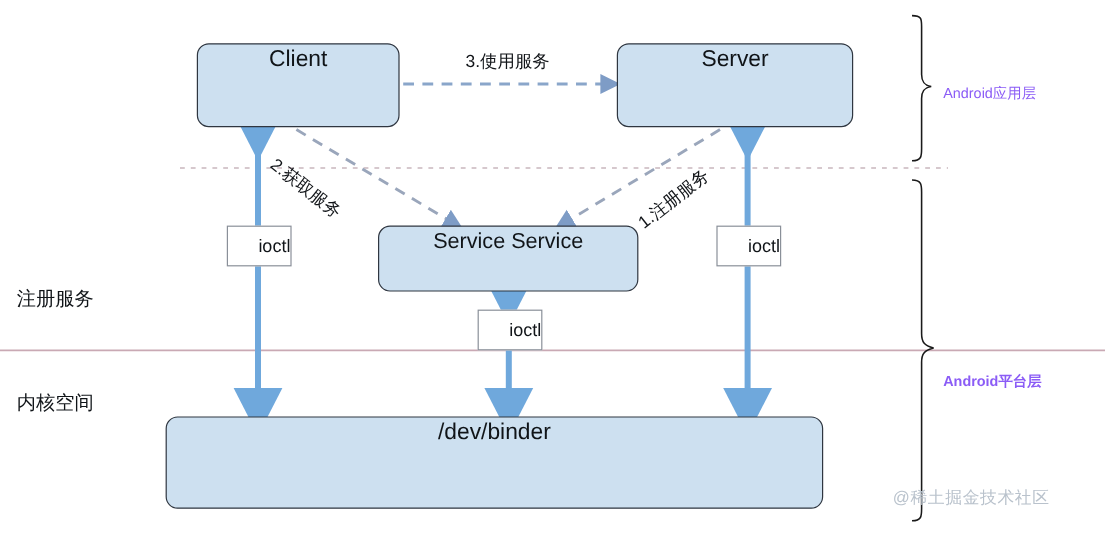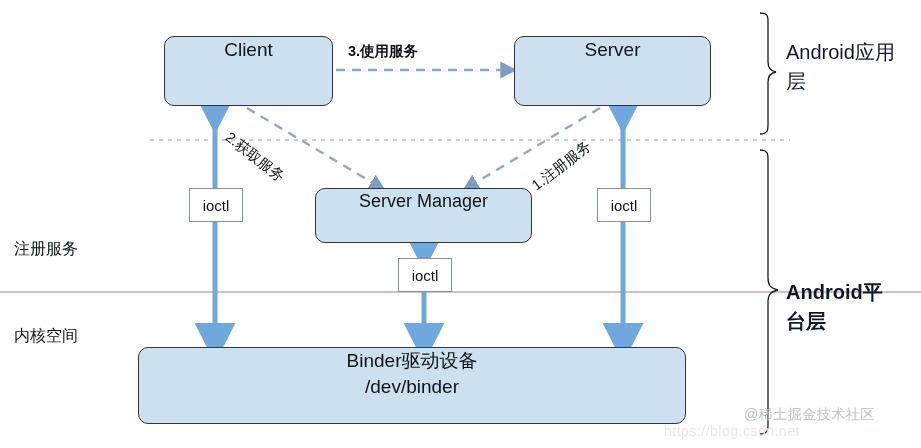--- a/index.html
+++ b/index.html
@@ -46,55 +46,56 @@
 
   .ioctl {
     position: absolute;
     box-sizing: border-box;
     background: #ffffff;
     border: 1px solid #8a9099;
     color: #101418;
     font-size: 15px;
     display: flex;
     align-items: center;
-    justify-content: center;
+    justify-content: flex-end;
     z-index: 5;
   }
   #ioctl-left   { left: 189px; top: 188px; width: 54px; height: 34px; }
   #ioctl-right  { left: 597px; top: 188px; width: 54px; height: 34px; }
   #ioctl-mid    { left: 398px; top: 258px; width: 54px; height: 34px; }
 
   .edge-label {
     position: absolute;
     color: #111418;
     font-size: 14.5px;
     white-space: nowrap;
     z-index: 6;
   }
-  #lbl-use   { left: 348px; top: 42px; font-weight: bold; }
+  #lbl-use   { left: 388px; top: 42px; }
   #lbl-get   { left: 233px; top: 128px; transform: rotate(38deg); transform-origin: left top; }
   #lbl-reg   { left: 528px; top: 180px; transform: rotate(-38deg); transform-origin: left top; }
 
   .side-label {
     position: absolute;
     color: #101418;
     font-size: 16px;
     white-space: nowrap;
     z-index: 6;
   }
   #lbl-user   { left: 14px; top: 239px; }
   #lbl-kernel { left: 14px; top: 326px; font-family: Liberation Serif, serif; }
 
   .brace-label {
     position: absolute;
-    color: #0f172a;
-    font-size: 20px;
+    color: #8b5cf6;
+    font-size: 12px;
     line-height: 1.45;
     width: 110px;
     z-index: 6;
+    margin-top: 32px;
   }
   #lbl-app-layer  { left: 786px; top: 38px; }
   #lbl-plat-layer { left: 786px; top: 278px; font-weight: bold; }
 
   #watermark {
     position: absolute;
     left: 744px;
     top: 406px;
     font-size: 14px;
     color: #b9c2cc;
@@ -151,26 +152,25 @@
 
   <div class="node" id="node-client">
     <span>Client</span>
   </div>
 
   <div class="node" id="node-server">
     <span>Server</span>
   </div>
 
   <div class="node" id="node-sm">
-    <span>Server Manager</span>
+    <span>Service Service</span>
   </div>
 
   <div class="node" id="node-binder">
     <span>
-      <span class="line2">Binder驱动设备</span>
       <span class="line2">/dev/binder</span>
     </span>
   </div>
 
   <div class="ioctl" id="ioctl-left">
     <span>ioctl</span>
   </div>
   <div class="ioctl" id="ioctl-right">
     <span>ioctl</span>
   </div>
@@ -181,16 +181,15 @@
   <div class="edge-label" id="lbl-use">3.使用服务</div>
   <div class="edge-label" id="lbl-get">2.获取服务</div>
   <div class="edge-label" id="lbl-reg">1.注册服务</div>
 
   <div class="side-label" id="lbl-user">注册服务</div>
   <div class="side-label" id="lbl-kernel">内核空间</div>
 
   <div class="brace-label" id="lbl-app-layer">Android应用层</div>
   <div class="brace-label" id="lbl-plat-layer">Android平台层</div>
 
-  <div id="watermark-url">https://blog.csdn.net</div>
   <div id="watermark">@稀土掘金技术社区</div>
 
 </div>
 
 </body></html>

